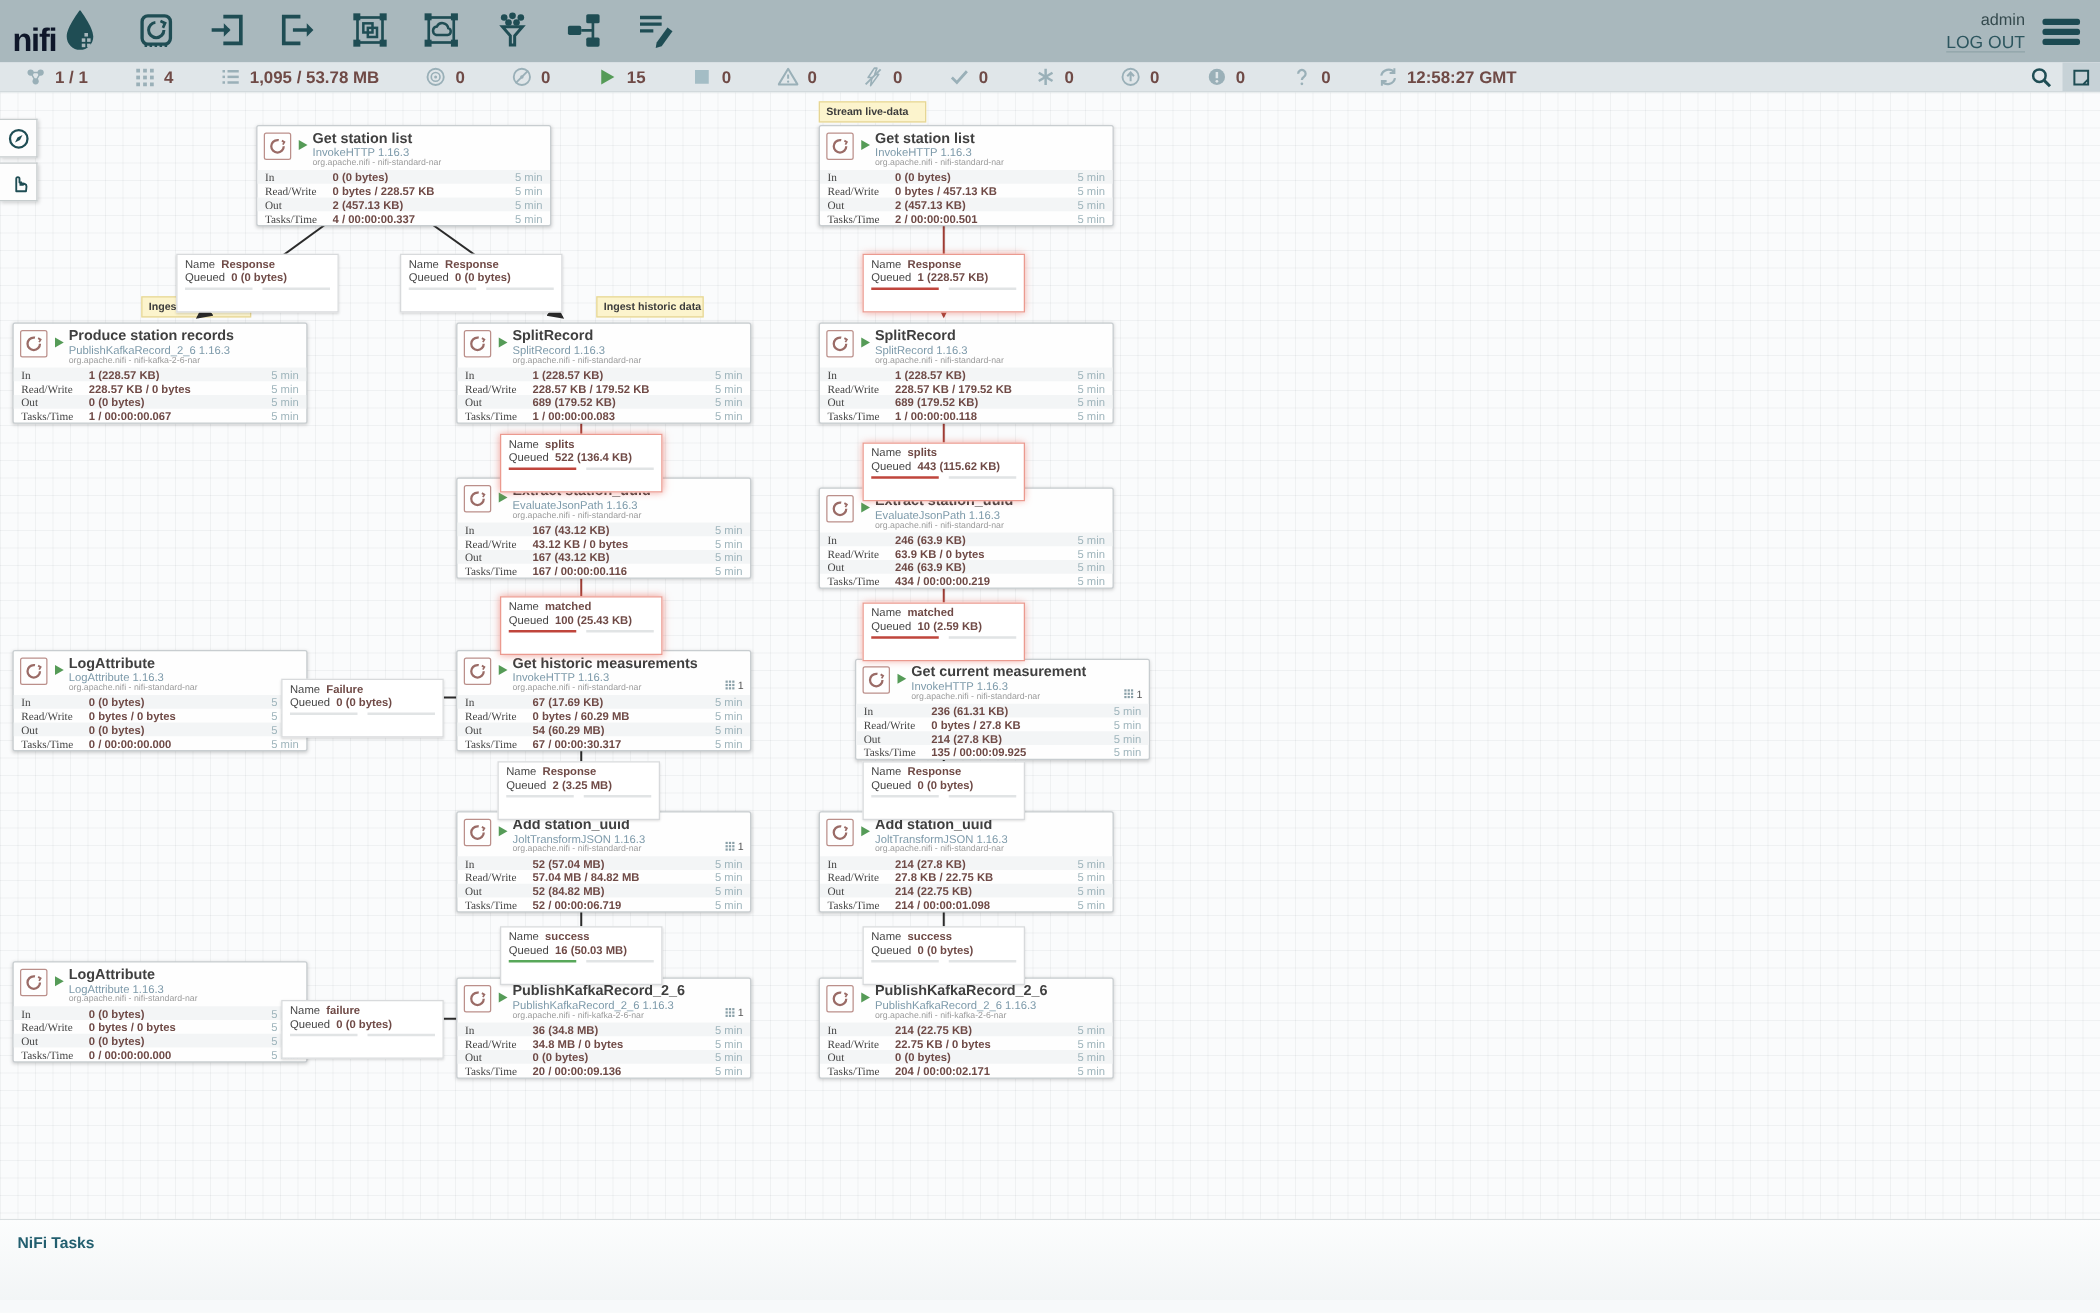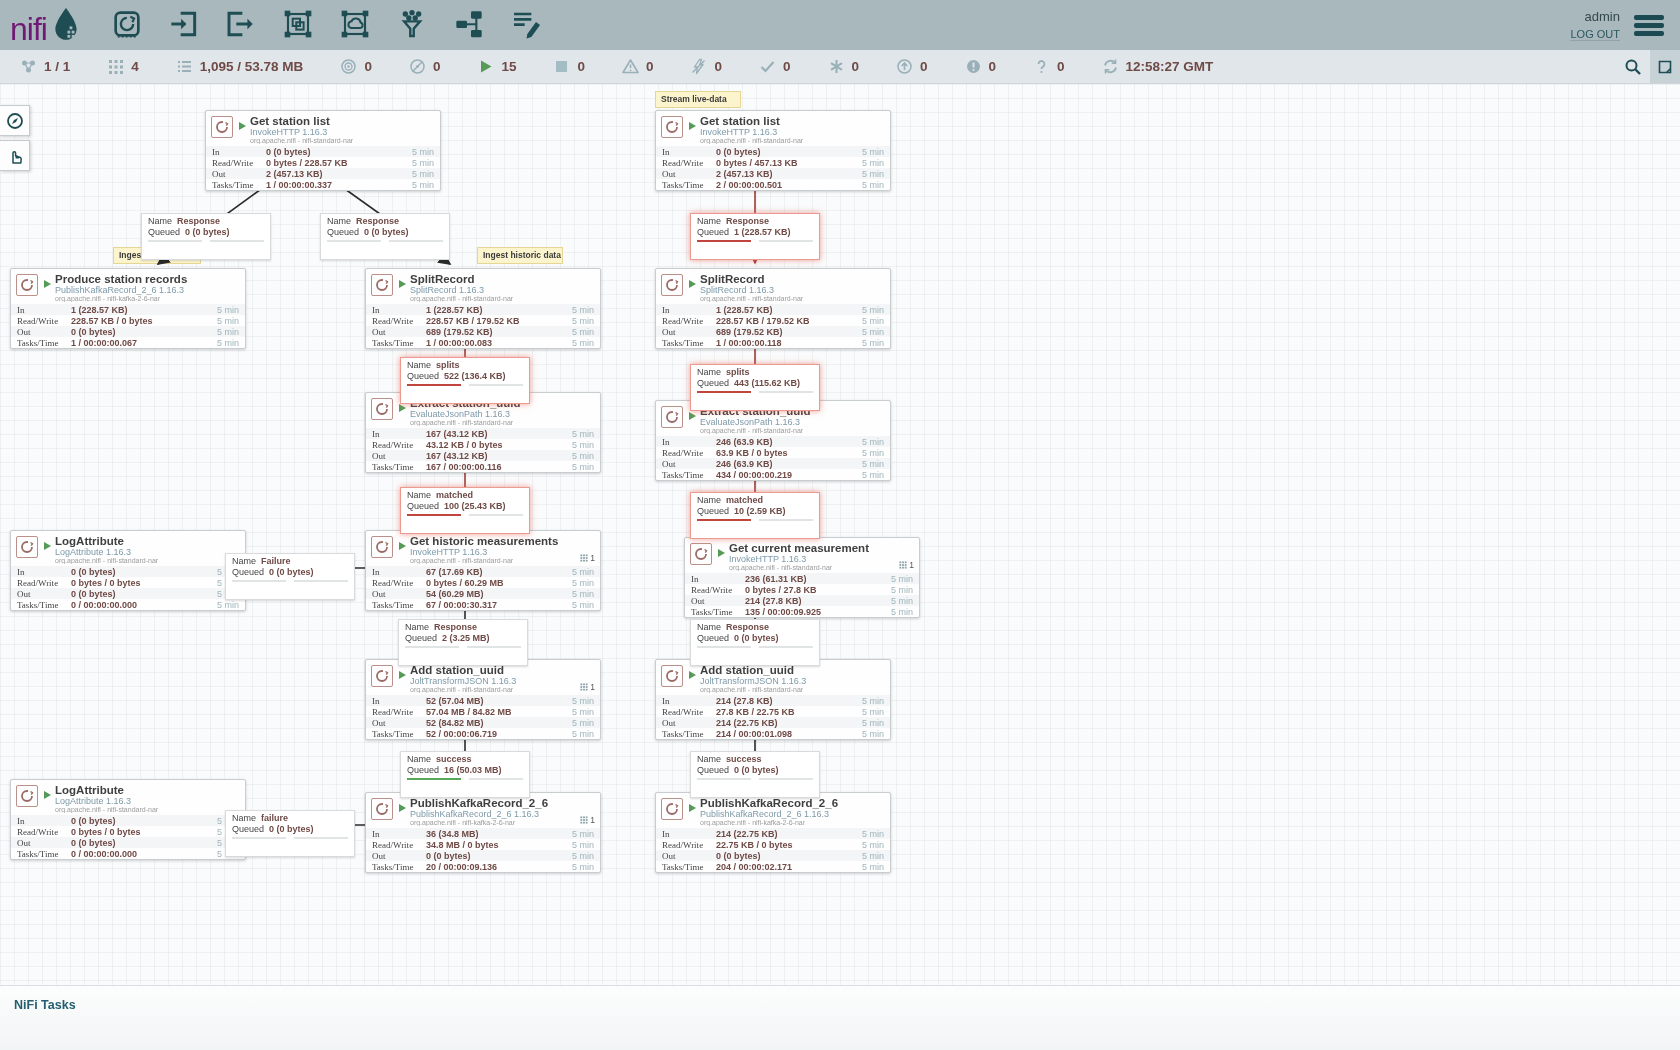--- a/index.html
+++ b/index.html
@@ -2,34 +2,34 @@
 <html><head>
 <meta charset="utf-8">
 <style>
   * { margin:0; padding:0; box-sizing:border-box; }
   html,body { width:1680px; height:1050px; overflow:hidden;
     font-family:"Liberation Sans", sans-serif; background:#f7f9fa; }
 
   
   #app-header { height:50px; background:#a9b8bd; display:flex; align-items:center; }
   #logo { display:flex; align-items:flex-end; margin-left:10px; }
-  #logo .word { font-size:32px; font-weight:normal; color:#701a75; letter-spacing:-1px; line-height:0.9; }
+  #logo .word { font-size:26px; font-weight:bold; color:#0f172a; letter-spacing:-1px; line-height:0.9; }
   #logo svg { margin-left:2px; }
   #component-toolbar { display:flex; align-items:center; gap:23px; margin-left:28px; }
   .tool-btn { width:34px; height:34px; display:flex; align-items:center; justify-content:center; cursor:grab; }
   .tool-btn svg { width:32px; height:32px; }
   #header-right { margin-left:auto; display:flex; align-items:center; }
   #user-block { text-align:right; margin-right:14px; }
   #user-name { font-size:13px; color:#34494d; }
-  #logout-link { font-size:11px; color:#2d565f; border-bottom:1px solid #8fa3a8; cursor:pointer; display:inline-block; margin-top:2px;margin-left:36px; }
+  #logout-link { font-size:14px; color:#2d565f; border-bottom:1px solid #8fa3a8; cursor:pointer; display:inline-block; margin-top:2px;margin-left:36px; }
   #global-menu { width:30px; margin-right:16px; cursor:pointer; }
   #global-menu i { display:block; height:5px; background:#1c4a52; border-radius:2px; margin:3px 0; }
 
   
-  #status-bar { height:34px; background:#e0e6e9; display:flex; align-items:center;
+  #status-bar { height:24px; background:#e0e6e9; display:flex; align-items:center;
     padding-left:20px; border-bottom:1px solid #cdd5d8; }
   .status-item { display:flex; align-items:center; margin-right:37px; }
   .status-item .s-icon { width:17px; height:17px; margin-right:7px; display:flex; align-items:center; justify-content:center; }
   .status-item .s-icon svg { width:17px; height:17px; }
   .status-item .s-val { font-size:13.5px; font-weight:bold; color:#6f4a46; white-space:nowrap; }
   #status-right { margin-left:auto; display:flex; align-items:stretch; height:100%; }
   #search-button { width:34px; display:flex; align-items:center; justify-content:center; cursor:pointer; }
   #birdseye-button { width:30px; background:#c7d2d7; display:flex; align-items:center; justify-content:center; cursor:pointer; }
 
   
@@ -457,21 +457,21 @@
           <span class="sv">0 bytes / 228.57 KB</span>
           <span class="sw">5 min</span>
         </div>
         <div class="srow">
           <span class="sl">Out</span>
           <span class="sv">2 (457.13 KB)</span>
           <span class="sw">5 min</span>
         </div>
         <div class="srow">
           <span class="sl">Tasks/Time</span>
-          <span class="sv">1 / 00:00:00.337</span>
+          <span class="sv">4 / 00:00:00.337</span>
           <span class="sw">5 min</span>
         </div>
       </div>
     </div>
     <div class="proc" style="left: 655px; top: 26px;">
       <div class="proc-head">
         <span class="proc-stamp">
           <svg width="16" height="16" viewBox="0 0 16 16">
             <circle cx="8" cy="8" r="5" fill="none" stroke="#9a6b66" stroke-width="1.8" stroke-dasharray="24 8"></circle>
             <path d="M11.5 3.5 l2 1.2 -1.2 2" fill="none" stroke="#9a6b66" stroke-width="1.4"></path>

